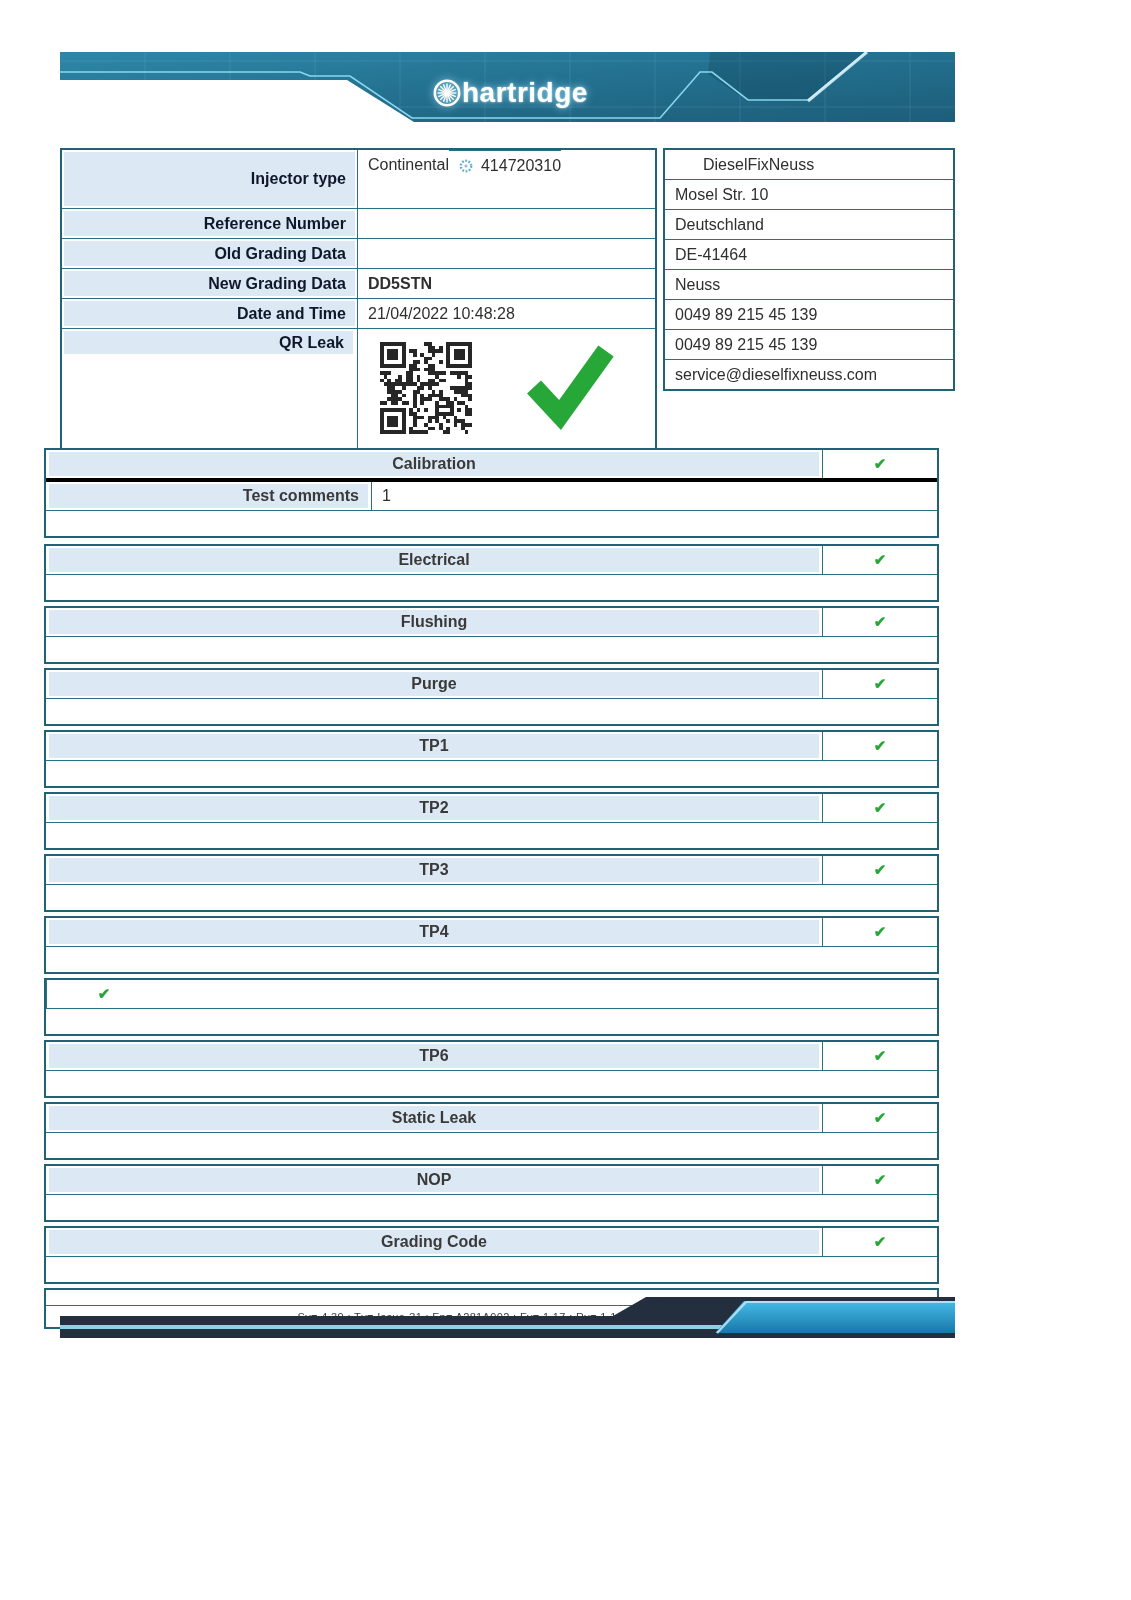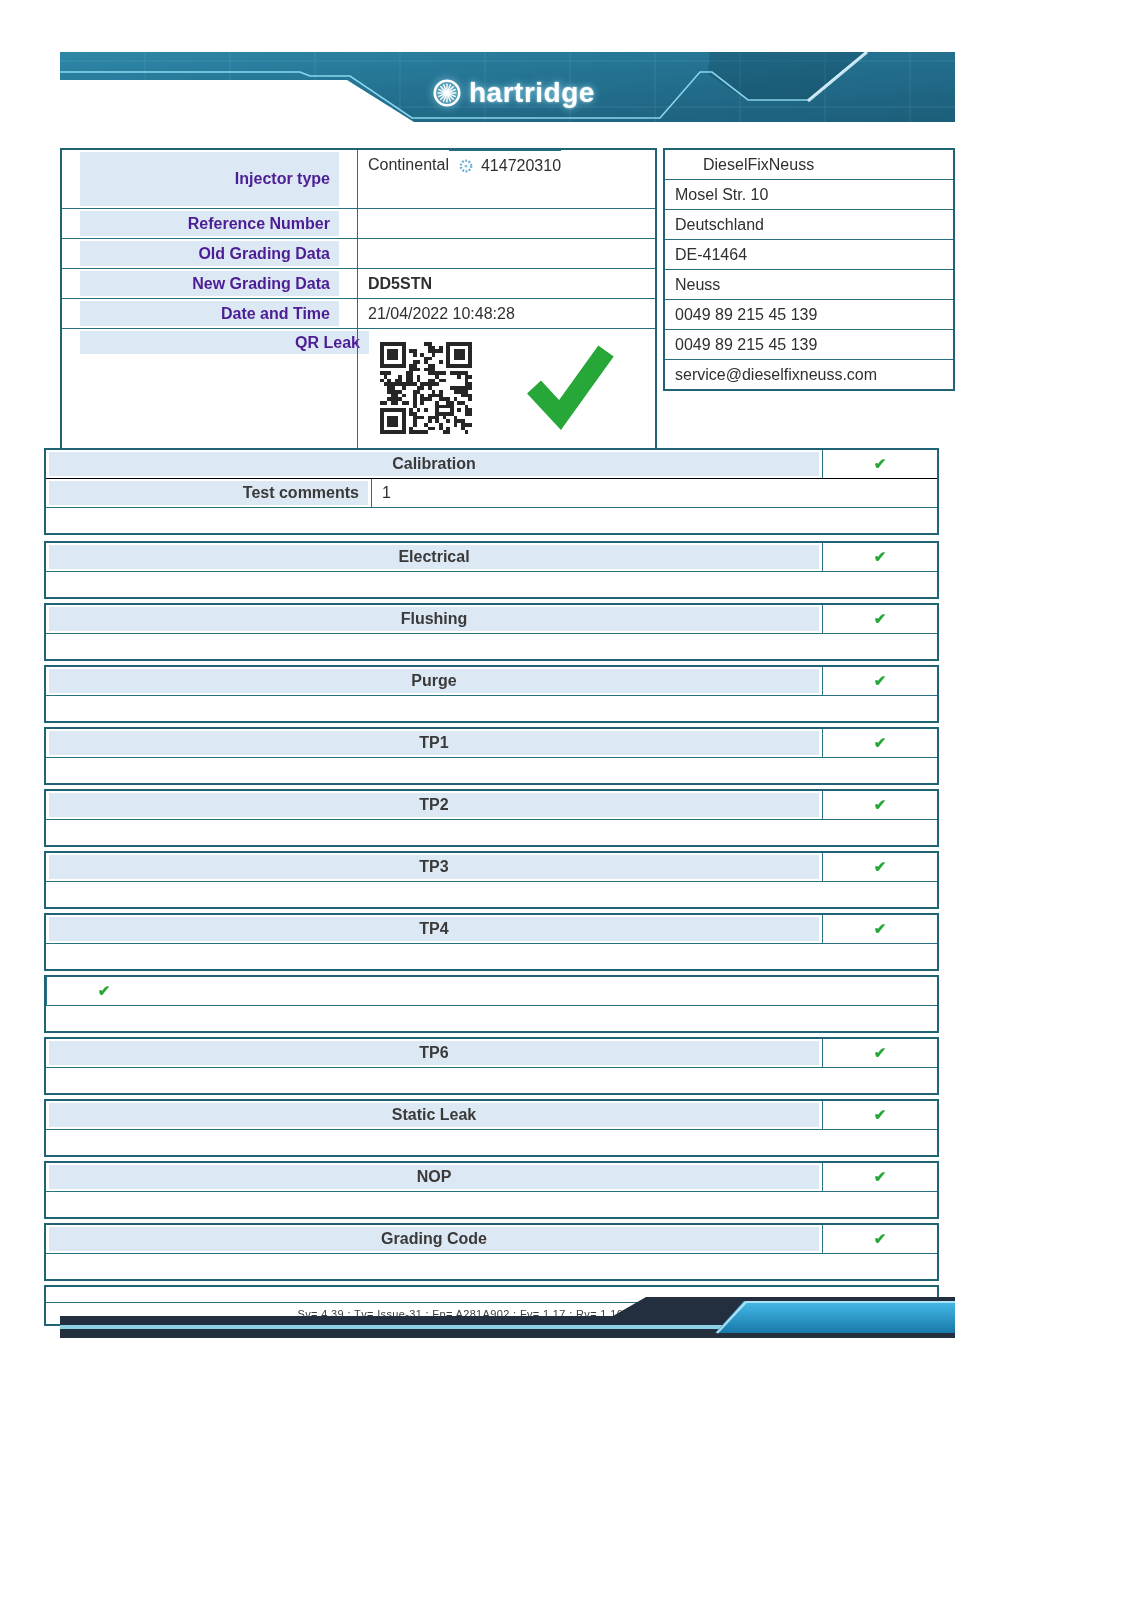--- a/index.html
+++ b/index.html
@@ -3,34 +3,34 @@
 <meta charset="utf-8">
 <style>
   html,body{margin:0;padding:0;background:#ffffff;}
   .page{
     position:relative;width:1131px;height:1600px;background:#fff;overflow:hidden;
     font-family:"Liberation Sans",sans-serif;color:#333;
   }
   
   .banner{position:absolute;left:60px;top:52px;width:895px;height:74px;}
   .banner svg{display:block;}
-  .logo{position:absolute;left:372px;top:26px;display:flex;align-items:center;gap:7px;}
+  .logo{position:absolute;left:372px;top:26px;display:flex;align-items:center;}
   .logo-text{
     font-size:28px;font-weight:bold;color:#fff;letter-spacing:.5px;line-height:1;
     text-shadow:0 0 9px rgba(150,222,245,.95),0 0 2px rgba(255,255,255,.85);
   }
   .logo-icon{filter:drop-shadow(0 0 4px rgba(160,225,245,.9));}
   
   .info-left{position:absolute;left:60px;top:148px;width:597px;border:2px solid #1f6375;background:#fff;box-sizing:border-box;}
   .irow{display:flex;border-top:1px solid #2a7083;}
   .irow:first-child{border-top:none;}
   .ilabel{width:295px;display:flex;}
   .ilabel-inner{
-    flex:1;margin:2px 18px;background:#dce8f3;display:flex;align-items:center;justify-content:flex-end;
-    padding-right:9px;font-weight:700;font-size:16px;color:#4c1d95;
+    flex:1;margin:2px 2px;background:#dce8f3;display:flex;align-items:center;justify-content:flex-end;
+    padding-right:9px;font-weight:700;font-size:16px;color:#0f172a;
   }
   .ilabel.top{align-items:flex-start;}
   .ilabel.top .ilabel-inner{flex:none;width:calc(100% - 6px);height:23px;box-sizing:border-box;}
   .ival{flex:1;border-left:1px solid #2a7083;display:flex;flex-direction:row;}
   .vtext{display:flex;align-items:center;padding-left:10px;font-size:16px;color:#2f2f2f;height:29px;}
   .subrow{height:29px;display:flex;align-items:center;padding-left:10px;font-size:16px;color:#2f2f2f;}
   .subrow + .subrow{border-top:1px solid #2a7083;}
   .h58{height:58px;} .h29{height:29px;} .hqr{height:124px;}
   .bold{font-weight:700;}
   .dotted-icon{margin-right:8px;display:inline-flex;}
@@ -47,21 +47,21 @@
   .block-head{display:flex;height:28px;}
   .bh-main{flex:1;display:flex;}
   .bh-inner{
     flex:1;margin:2px 3px;background:#dce8f3;display:flex;align-items:center;justify-content:center;
     font-weight:700;font-size:16px;color:#3a3a3a;
   }
   .bh-check{
     width:114px;border-left:1px solid #2a7083;display:flex;align-items:center;justify-content:center;
     font-size:15px;font-weight:700;
   }
-  .comments-row{display:flex;height:28px;border-top:1px solid #000000;}
+  .comments-row{display:flex;height:28px;border-top:4px solid #000000;}
   .cr-label{width:325px;display:flex;}
   .cr-inner{
     flex:1;margin:2px 3px;background:#dce8f3;display:flex;align-items:center;justify-content:flex-end;
     padding-right:9px;font-weight:700;font-size:16px;color:#3a3a3a;
   }
   .cr-val{flex:1;border-left:1px solid #2a7083;display:flex;align-items:center;padding-left:10px;font-size:16px;color:#2f2f2f;}
   .block-empty{height:25px;border-top:1px solid #2a7083;}
   .version-block{border:2px solid #1f6375;background:#fff;box-sizing:border-box;}
   .vb-empty{height:15px;}
   .vb-text{

